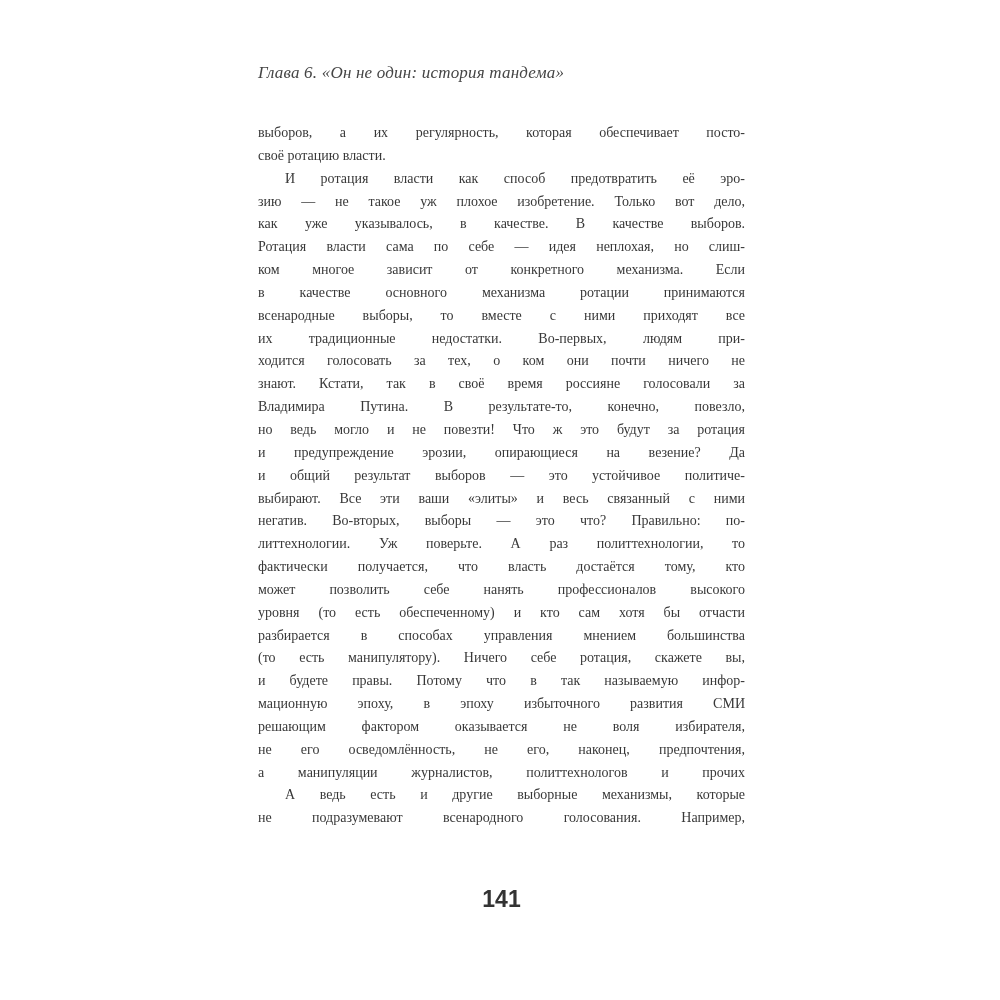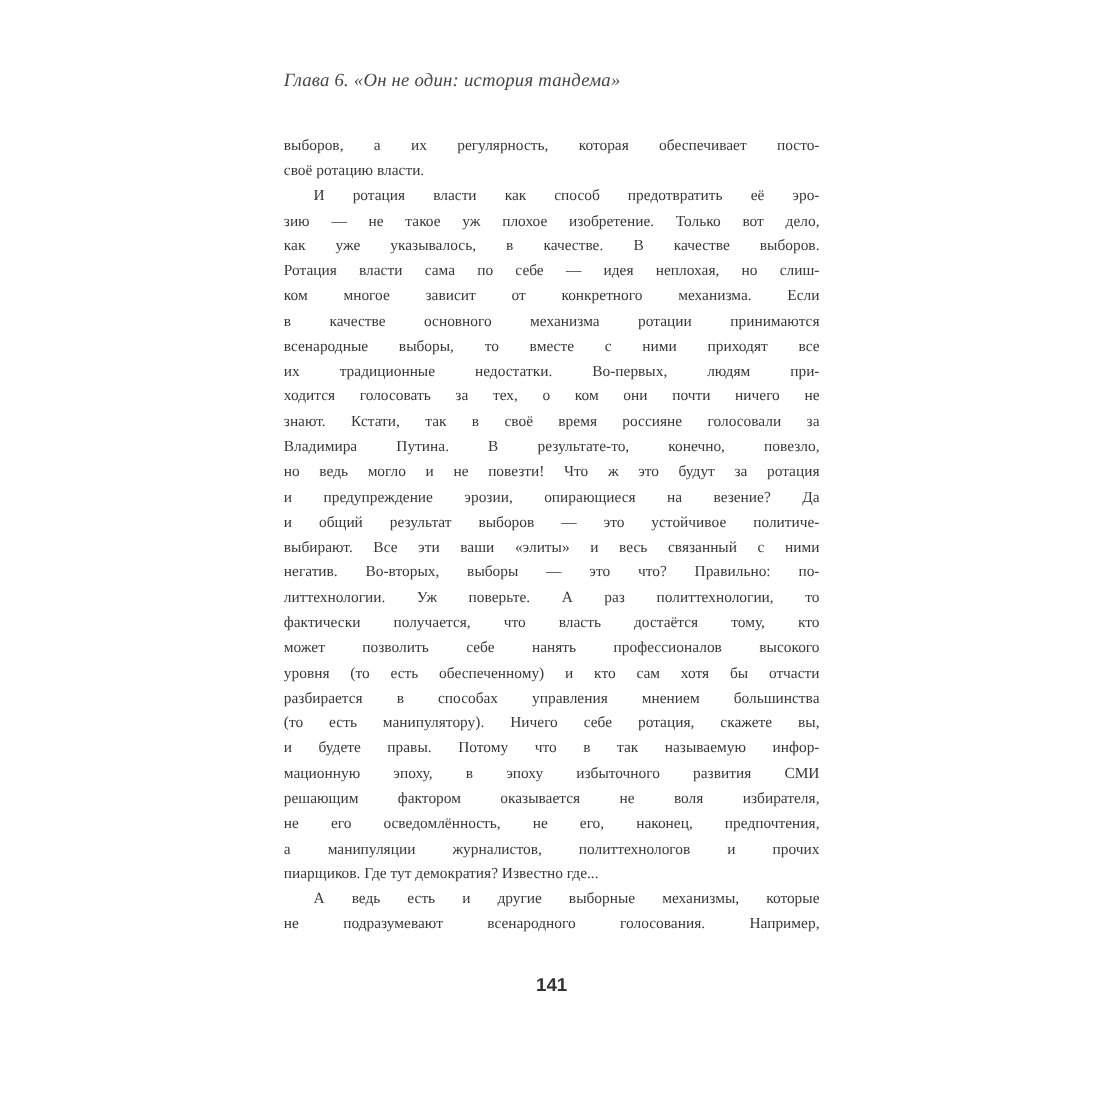--- a/index.html
+++ b/index.html
@@ -46,21 +46,21 @@
     text-indent: 27px;
   }
   .page-number {
     position: absolute;
     top: 886px;
     left: 258px;
     width: 487px;
     text-align: center;
     font-family: "Liberation Sans", sans-serif;
     font-weight: bold;
-    font-size: 17px;
+    font-size: 23px;
     color: #333333;
   }
 </style>
 </head>
 <body>
 
 <div class="page">
   <div class="running-head">Глава 6. «Он не один: история тандема»</div>
 
   <div class="body-text">
@@ -86,19 +86,18 @@
       <div class="line">фактически получается, что власть достаётся тому, кто</div>
       <div class="line">может позволить себе нанять профессионалов высокого</div>
       <div class="line">уровня (то есть обеспеченному) и кто сам хотя бы отчасти</div>
       <div class="line">разбирается в способах управления мнением большинства</div>
       <div class="line">(то есть манипулятору). Ничего себе ротация, скажете вы,</div>
       <div class="line">и будете правы. Потому что в так называемую инфор-</div>
       <div class="line">мационную эпоху, в эпоху избыточного развития СМИ</div>
       <div class="line">решающим фактором оказывается не воля избирателя,</div>
       <div class="line">не его осведомлённость, не его, наконец, предпочтения,</div>
       <div class="line">а манипуляции журналистов, политтехнологов и прочих</div>
-      <div class="line last">пиарщиков. Где тут демократия? Известно где...</div>
       <div class="line indent">А ведь есть и другие выборные механизмы, которые</div>
       <div class="line">не подразумевают всенародного голосования. Например,</div>
     </div>
 
   <div class="page-number">141</div>
 </div>
 
 </body></html>

